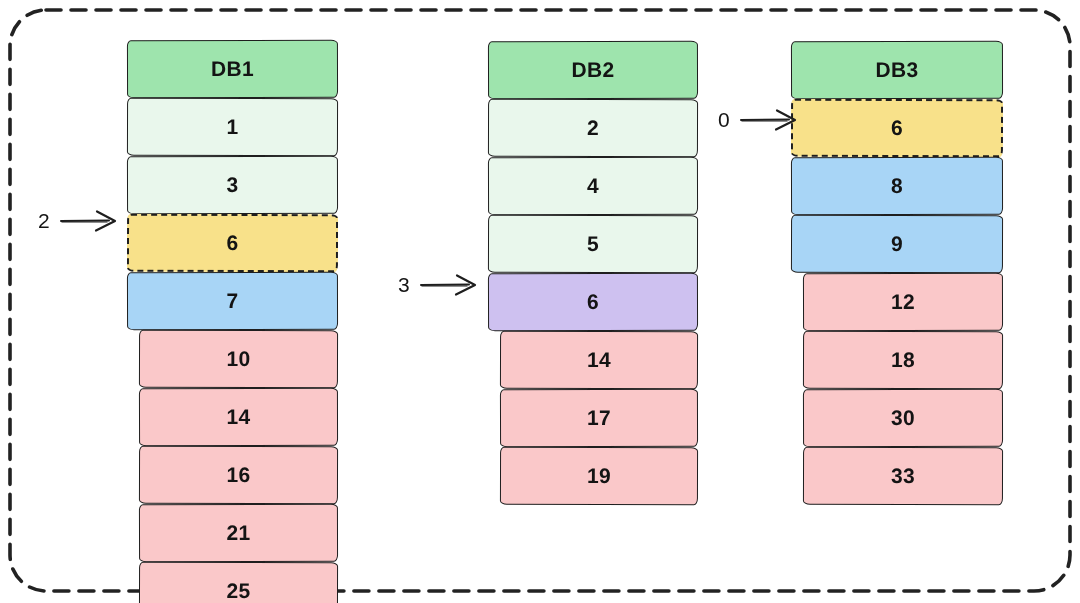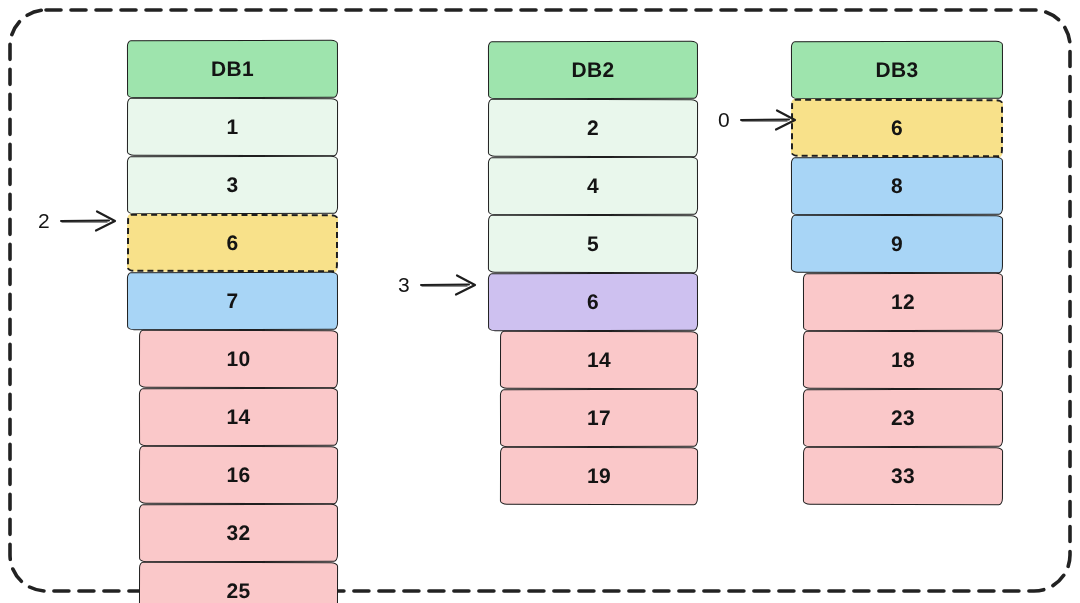--- a/index.html
+++ b/index.html
@@ -72,41 +72,41 @@
 
   <div class="column" id="col-db1">
       <div class="cell header">DB1</div>
       <div class="cell c-light-green">1</div>
       <div class="cell c-light-green">3</div>
       <div class="cell c-yellow dashed">6</div>
       <div class="cell c-blue">7</div>
       <div class="cell c-pink">10</div>
       <div class="cell c-pink">14</div>
       <div class="cell c-pink">16</div>
-      <div class="cell c-pink">32</div>
+      <div class="cell c-pink">21</div>
       <div class="cell c-pink">25</div>
     </div>
   <div class="column" id="col-db2">
       <div class="cell header">DB2</div>
       <div class="cell c-light-green">2</div>
       <div class="cell c-light-green">4</div>
       <div class="cell c-light-green">5</div>
       <div class="cell c-purple">6</div>
       <div class="cell c-pink">14</div>
       <div class="cell c-pink">17</div>
       <div class="cell c-pink">19</div>
     </div>
   <div class="column" id="col-db3">
       <div class="cell header">DB3</div>
       <div class="cell c-yellow dashed">6</div>
       <div class="cell c-blue">8</div>
       <div class="cell c-blue">9</div>
       <div class="cell c-pink">12</div>
       <div class="cell c-pink">18</div>
-      <div class="cell c-pink">23</div>
+      <div class="cell c-pink">30</div>
       <div class="cell c-pink">33</div>
     </div>
 
   <div class="pointer" id="pointer-db1">
     <span>2</span>
     <svg width="58" height="26" viewBox="0 0 58 26" aria-hidden="true">
       <path d="M2 13 L50 12.5" fill="none" stroke="#1e1e1e" stroke-width="2" stroke-linecap="round"></path>
       <path d="M3 14 L48 14" fill="none" stroke="#1e1e1e" stroke-width="1.2" stroke-linecap="round"></path>
       <path d="M38 3.5 L56 13 L37 22.5" fill="none" stroke="#1e1e1e" stroke-width="2.2" stroke-linecap="round" stroke-linejoin="round"></path>
     </svg>

